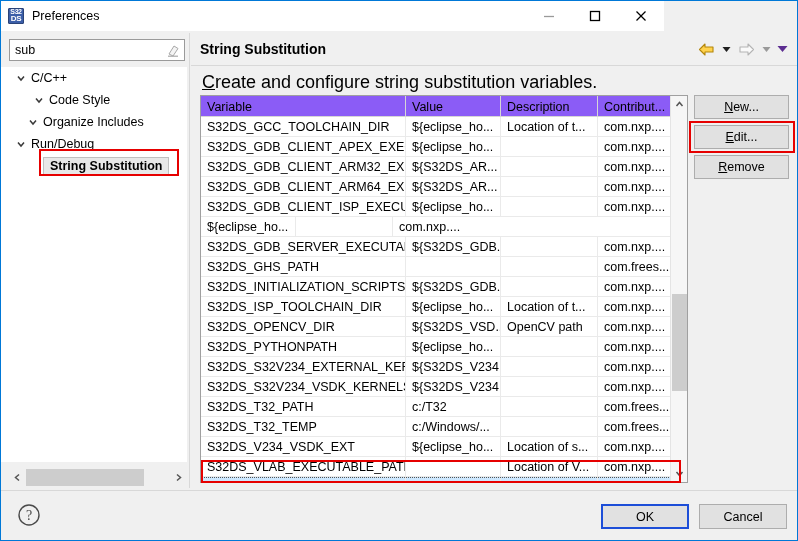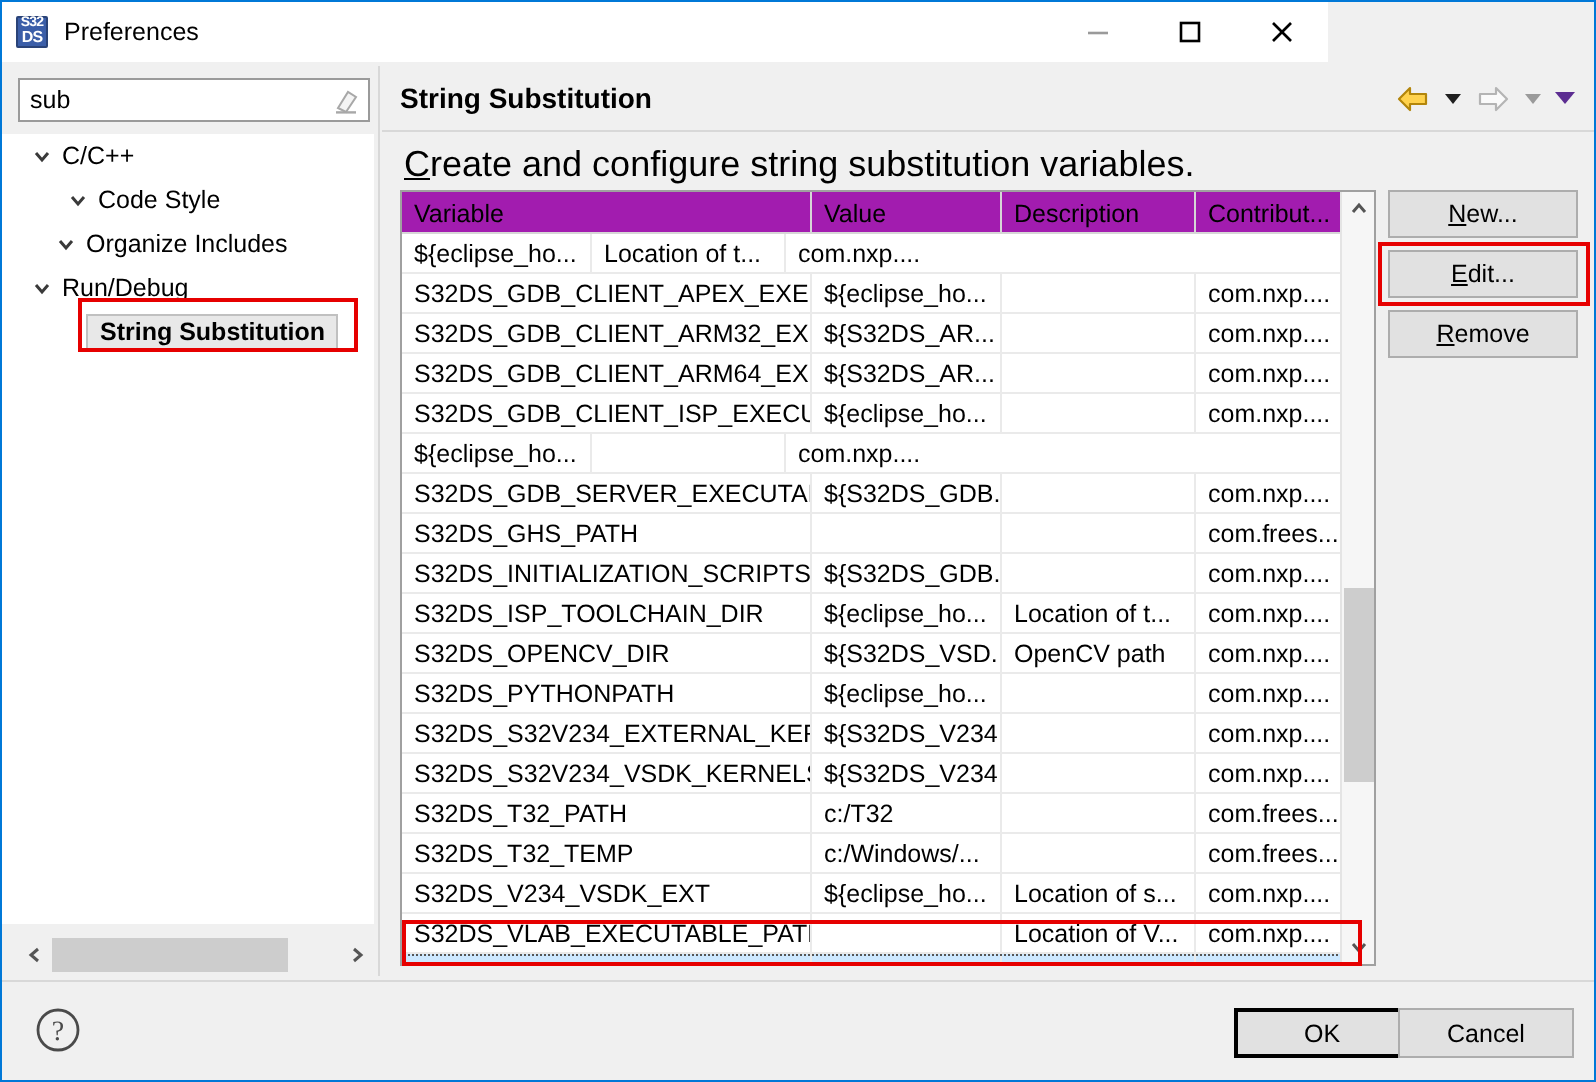--- a/index.html
+++ b/index.html
@@ -151,21 +151,21 @@
   
   #table-wrap {
     position: absolute; left: 199px; top: 94px;
     width: 488px; height: 388px;
     background: #ffffff;
     border: 1px solid #a0a0a0;
     overflow: hidden;
   }
   #thead {
     display: flex; height: 21px;
-    background: #a21caf;
+    background: #8b5cf6;
     border-bottom: 1px solid #d6d6d6;
   }
   #thead .th {
     font-size: 12.5px; color: #000;
     padding-left: 6px;
     display: flex; align-items: center;
     border-right: 1px solid #d6d6d6;
     overflow: hidden; white-space: nowrap;
     height: 21px;
   }
@@ -234,21 +234,21 @@
     width: 24px; height: 24px;
   }
   .dlgbtn {
     position: absolute; top: 503px;
     height: 25px; width: 88px;
     background: #e1e1e1;
     border: 1px solid #adadad;
     font-size: 12.5px; color: #000;
     display: flex; align-items: center; justify-content: center;
   }
-  #btn-ok { right: 92px; border: 2px solid #000000; }
+  #btn-ok { right: 108px; border: 2px solid #1d4ed8; }
   #btn-cancel { right: 10px; }
 
   
   .redbox {
     position: absolute;
     border: 2px solid #e60000;
     pointer-events: none;
   }
   #red-tree   { left: 38px;  top: 148px; width: 140px; height: 27px; }
   #red-edit   { left: 688px; top: 120px; width: 106px; height: 32px; }
@@ -393,20 +393,21 @@
 
   <div id="table-wrap">
     <div id="thead">
       <div class="th c0">Variable</div>
       <div class="th c1">Value</div>
       <div class="th c2">Description</div>
       <div class="th c3">Contribut...</div>
     </div>
     <div id="tbody">
         <div class="trow">
+          <div class="td c0">S32DS_GCC_TOOLCHAIN_DIR</div>
           <div class="td c1">${eclipse_ho...</div>
           <div class="td c2">Location of t...</div>
           <div class="td c3">com.nxp....</div>
         </div>
         <div class="trow">
           <div class="td c0">S32DS_GDB_CLIENT_APEX_EXECUTA...</div>
           <div class="td c1">${eclipse_ho...</div>
           <div class="td c2"></div>
           <div class="td c3">com.nxp....</div>
         </div>

